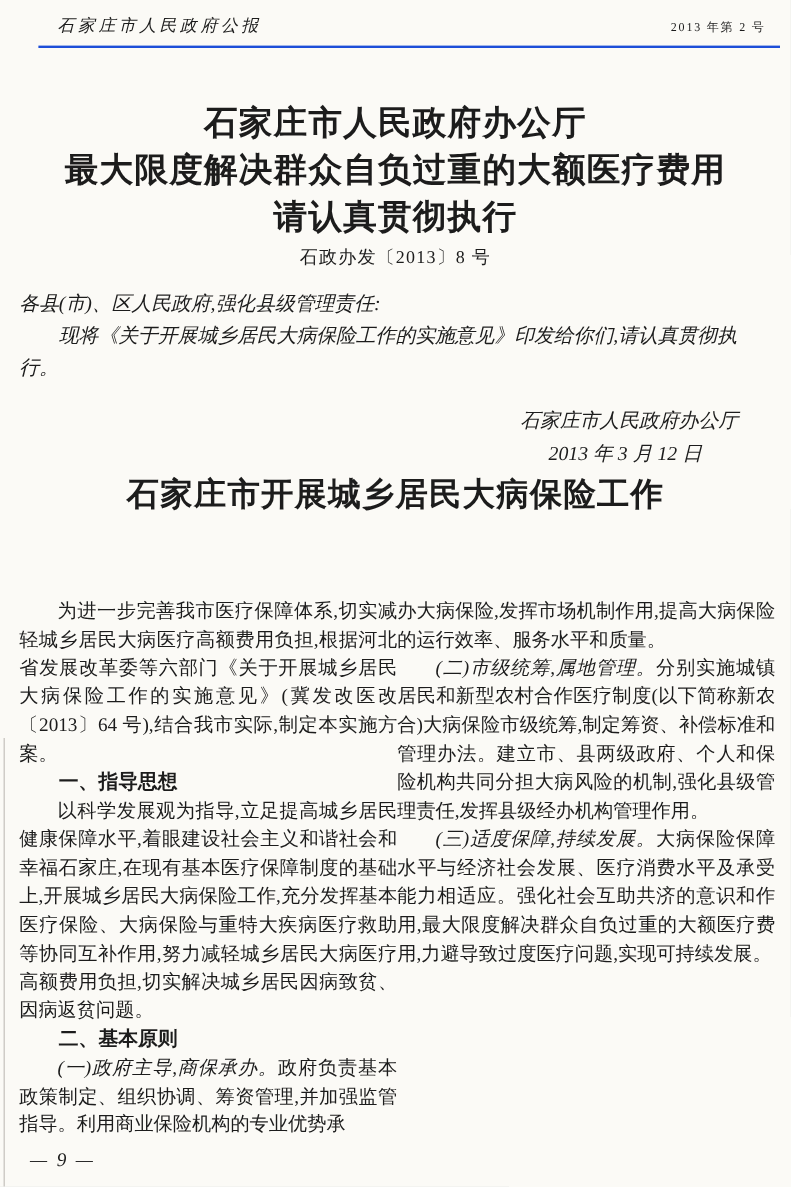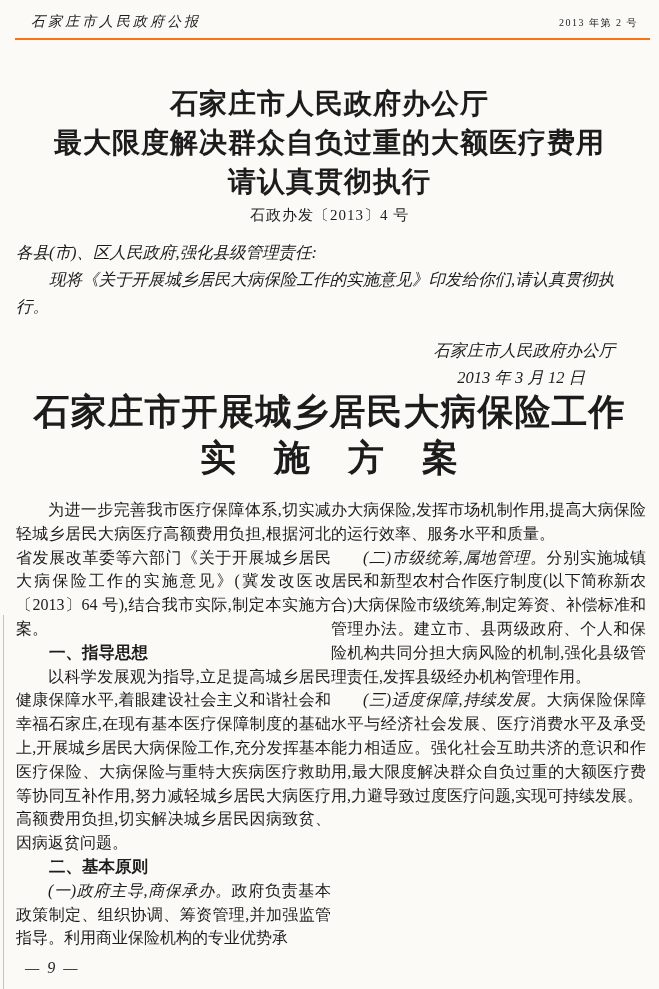--- a/index.html
+++ b/index.html
@@ -2,39 +2,39 @@
 <html lang="zh"><head>
 <meta charset="utf-8">
 <style>
   html,body { margin:0; padding:0; background:#e8e8e6; }
   .page {
     position:relative; width:659px; height:989px; margin:0 auto;
     background:#fbfaf6; color:#1c1c1c; overflow:hidden;
     font-family:"Liberation Serif","DejaVu Serif",serif;
   }
   
-  .header { position:absolute; top:0; left:15px; right:9px; border-bottom:2px solid #f97316; }
+  .header { position:absolute; top:0; left:32px; right:9px; border-bottom:2px solid #1d4ed8; }
   .header-row { display:flex; justify-content:space-between; align-items:baseline; padding:13px 12px 7px 16px; }
   .gazette-name { font-style:italic; font-size:14px; letter-spacing:3px; }
   .issue { font-size:10px; letter-spacing:1.5px; }
   
   .notice-title { position:absolute; top:84px; left:0; right:0; text-align:center;
     font-weight:bold; font-size:28px; line-height:39px; letter-spacing:1px; }
   .doc-number { font-size:15px; font-weight:normal; line-height:22px; margin-top:3px; letter-spacing:1px; }
   
   .notice-body { position:absolute; top:239px; left:16px; right:14px;
     font-size:16.5px; line-height:27px; font-style:italic; }
   .notice-body p { margin:0; }
   .notice-para { text-indent:2em; }
   .signature { text-align:right; margin-top:17px; line-height:27px; }
   .signer { padding-right:30px; }
   .sign-date { padding-right:60px; }
   
   .plan-title { position:absolute; top:389px; left:0; right:0; text-align:center;
-    font-weight:bold; font-size:36px; line-height:46px; letter-spacing:1px; }
+    font-weight:bold; font-size:27px; line-height:46px; letter-spacing:1px; }
   
   .columns { position:absolute; top:498px; left:16px; right:13px; display:flex; }
   .column { flex:1 1 0; font-size:16px; line-height:23.8px;
     text-align:justify; text-justify:inter-ideograph; }
   .column p, .column h3 { margin:0; font-size:16px; font-weight:normal; }
   .indent { text-indent:2em; }
   .col-heading { font-family:"Liberation Sans","DejaVu Sans",sans-serif;
     font-weight:bold !important; text-indent:2em; font-size:16.5px !important; }
   .kai { font-style:italic; }
   
@@ -50,35 +50,34 @@
     <div class="header-row">
       <span class="gazette-name">石家庄市人民政府公报</span>
       <span class="issue">2013 年第 2 号</span>
     </div>
   </div>
 
   <div class="notice-title">
     <div>石家庄市人民政府办公厅</div>
     <div>最大限度解决群众自负过重的大额医疗费用</div>
     <div>请认真贯彻执行</div>
-    <div class="doc-number">石政办发〔2013〕4 号</div>
+    <div class="doc-number">石政办发〔2013〕8 号</div>
   </div>
 
   <div class="notice-body">
     <p class="salutation">各县(市)、区人民政府,强化县级管理责任:</p>
     <p class="notice-para">现将《关于开展城乡居民大病保险工作的实施意见》印发给你们,请认真贯彻执行。</p>
     <div class="signature">
       <div class="signer">石家庄市人民政府办公厅</div>
       <div class="sign-date">2013 年 3 月 12 日</div>
     </div>
   </div>
 
   <div class="plan-title">
     <div>石家庄市开展城乡居民大病保险工作</div>
-    <div class="plan-title-sub">实　施　方　案</div>
   </div>
 
   <div class="columns">
     <div class="column" id="left-column">
         <p class="indent">为进一步完善我市医疗保障体系,切实减轻城乡居民大病医疗高额费用负担,根据河北省发展改革委等六部门《关于开展城乡居民大病保险工作的实施意见》(冀发改医改〔2013〕64 号),结合我市实际,制定本实施方案。</p>
         <h3 class="col-heading">一、指导思想</h3>
         <p class="indent">以科学发展观为指导,立足提高城乡居民健康保障水平,着眼建设社会主义和谐社会和幸福石家庄,在现有基本医疗保障制度的基础上,开展城乡居民大病保险工作,充分发挥基本医疗保险、大病保险与重特大疾病医疗救助等协同互补作用,努力减轻城乡居民大病医疗高额费用负担,切实解决城乡居民因病致贫、因病返贫问题。</p>
         <h3 class="col-heading">二、基本原则</h3>
         <p class="indent"><span class="kai">(一)政府主导,商保承办。</span>政府负责基本政策制定、组织协调、筹资管理,并加强监管指导。利用商业保险机构的专业优势承</p>
       </div>

